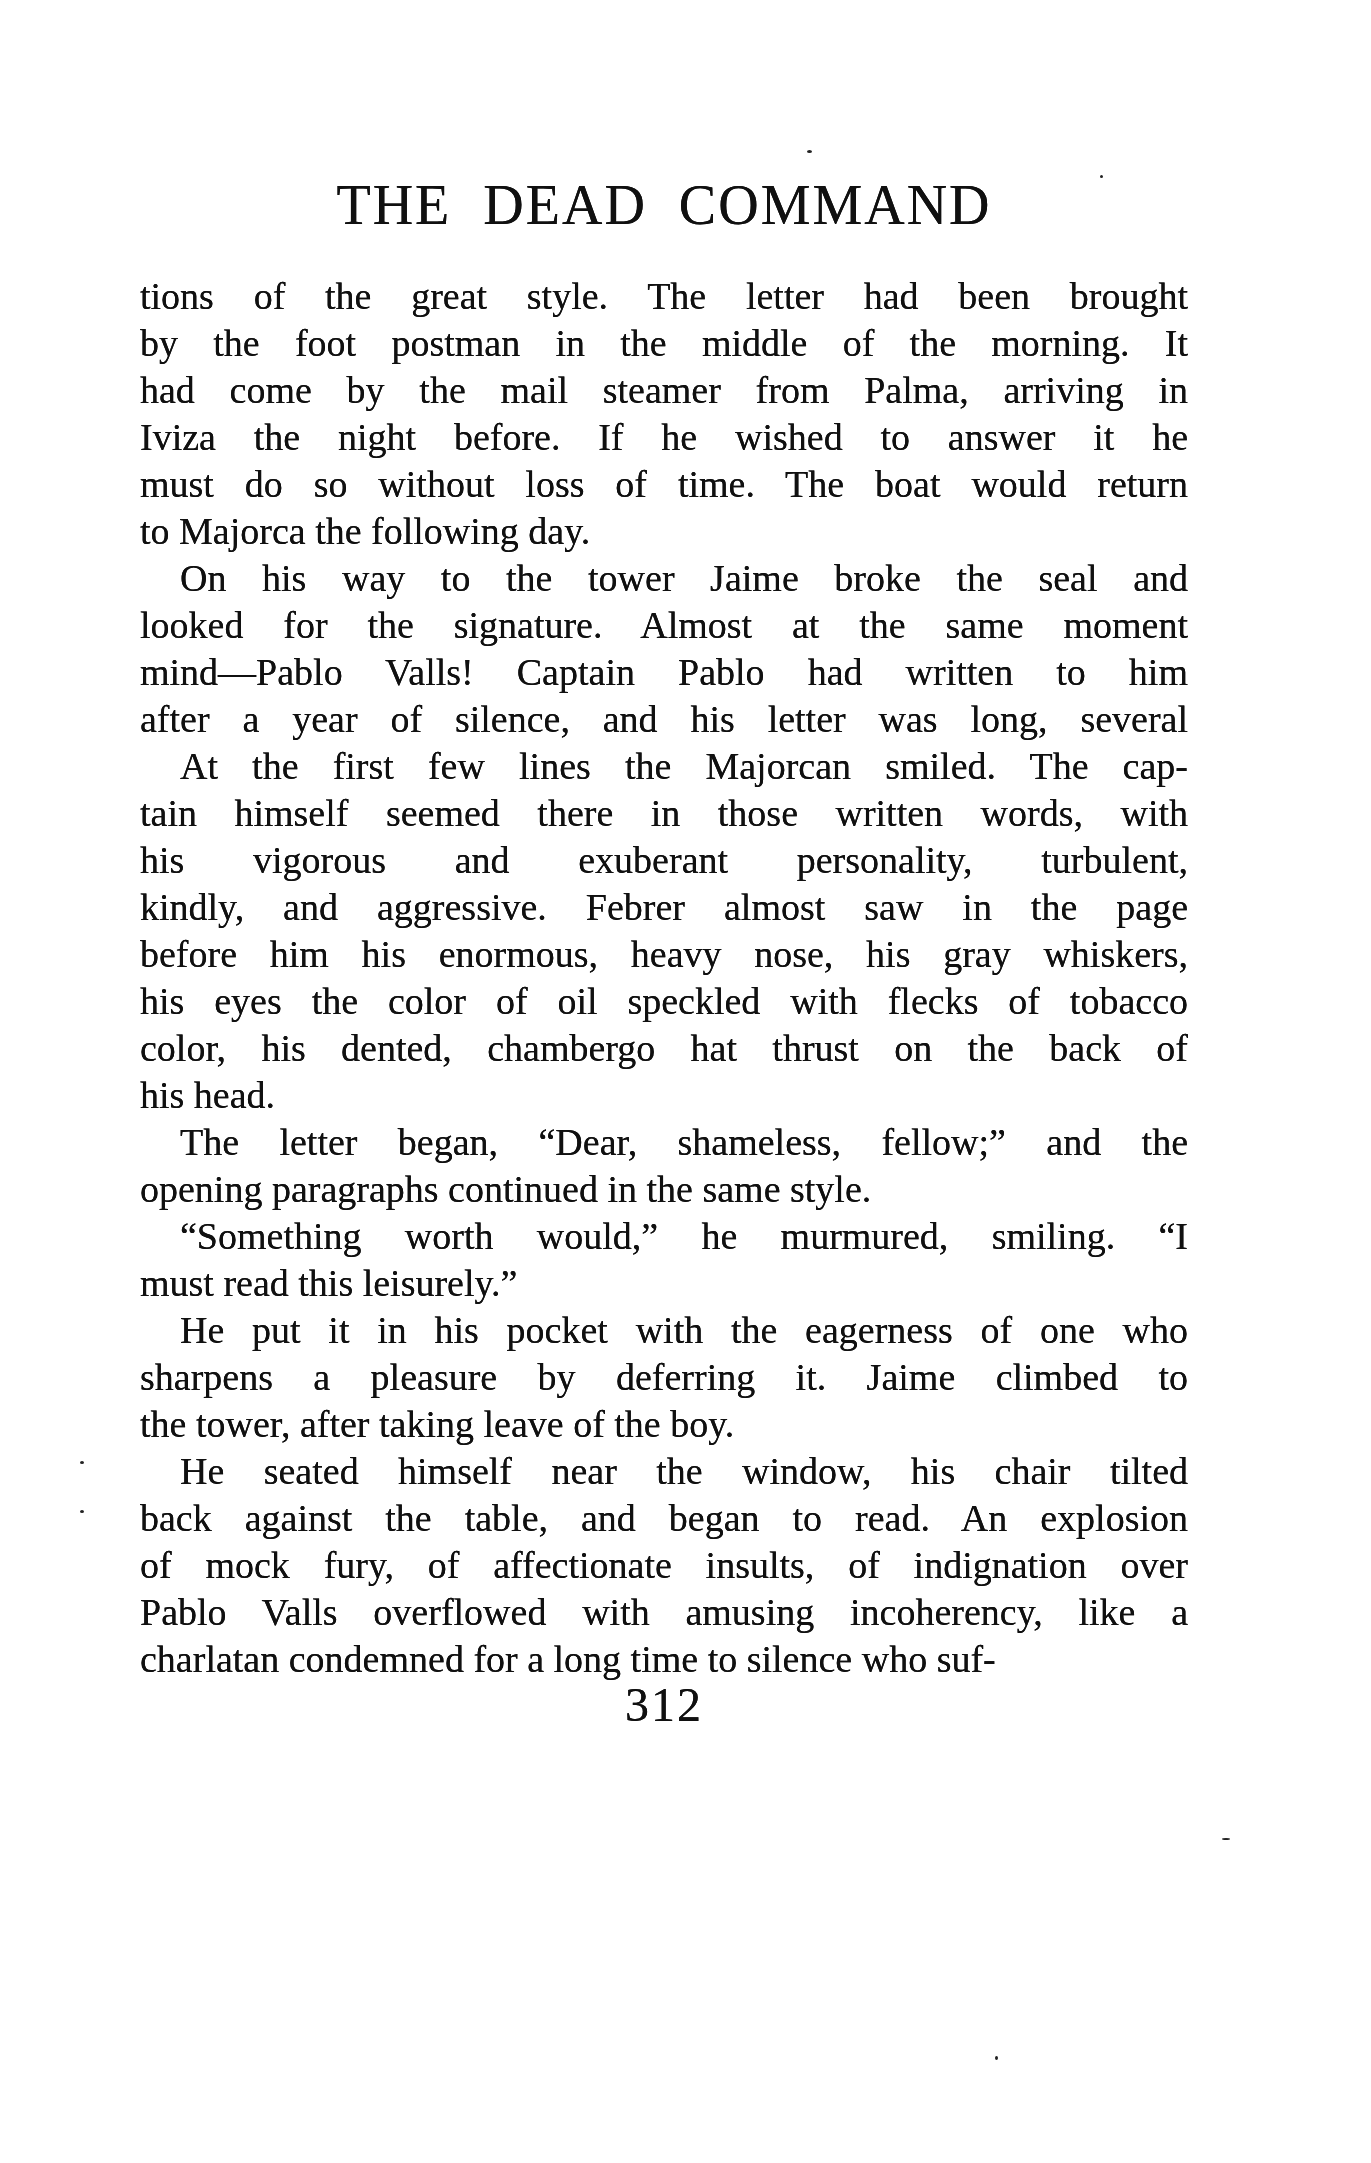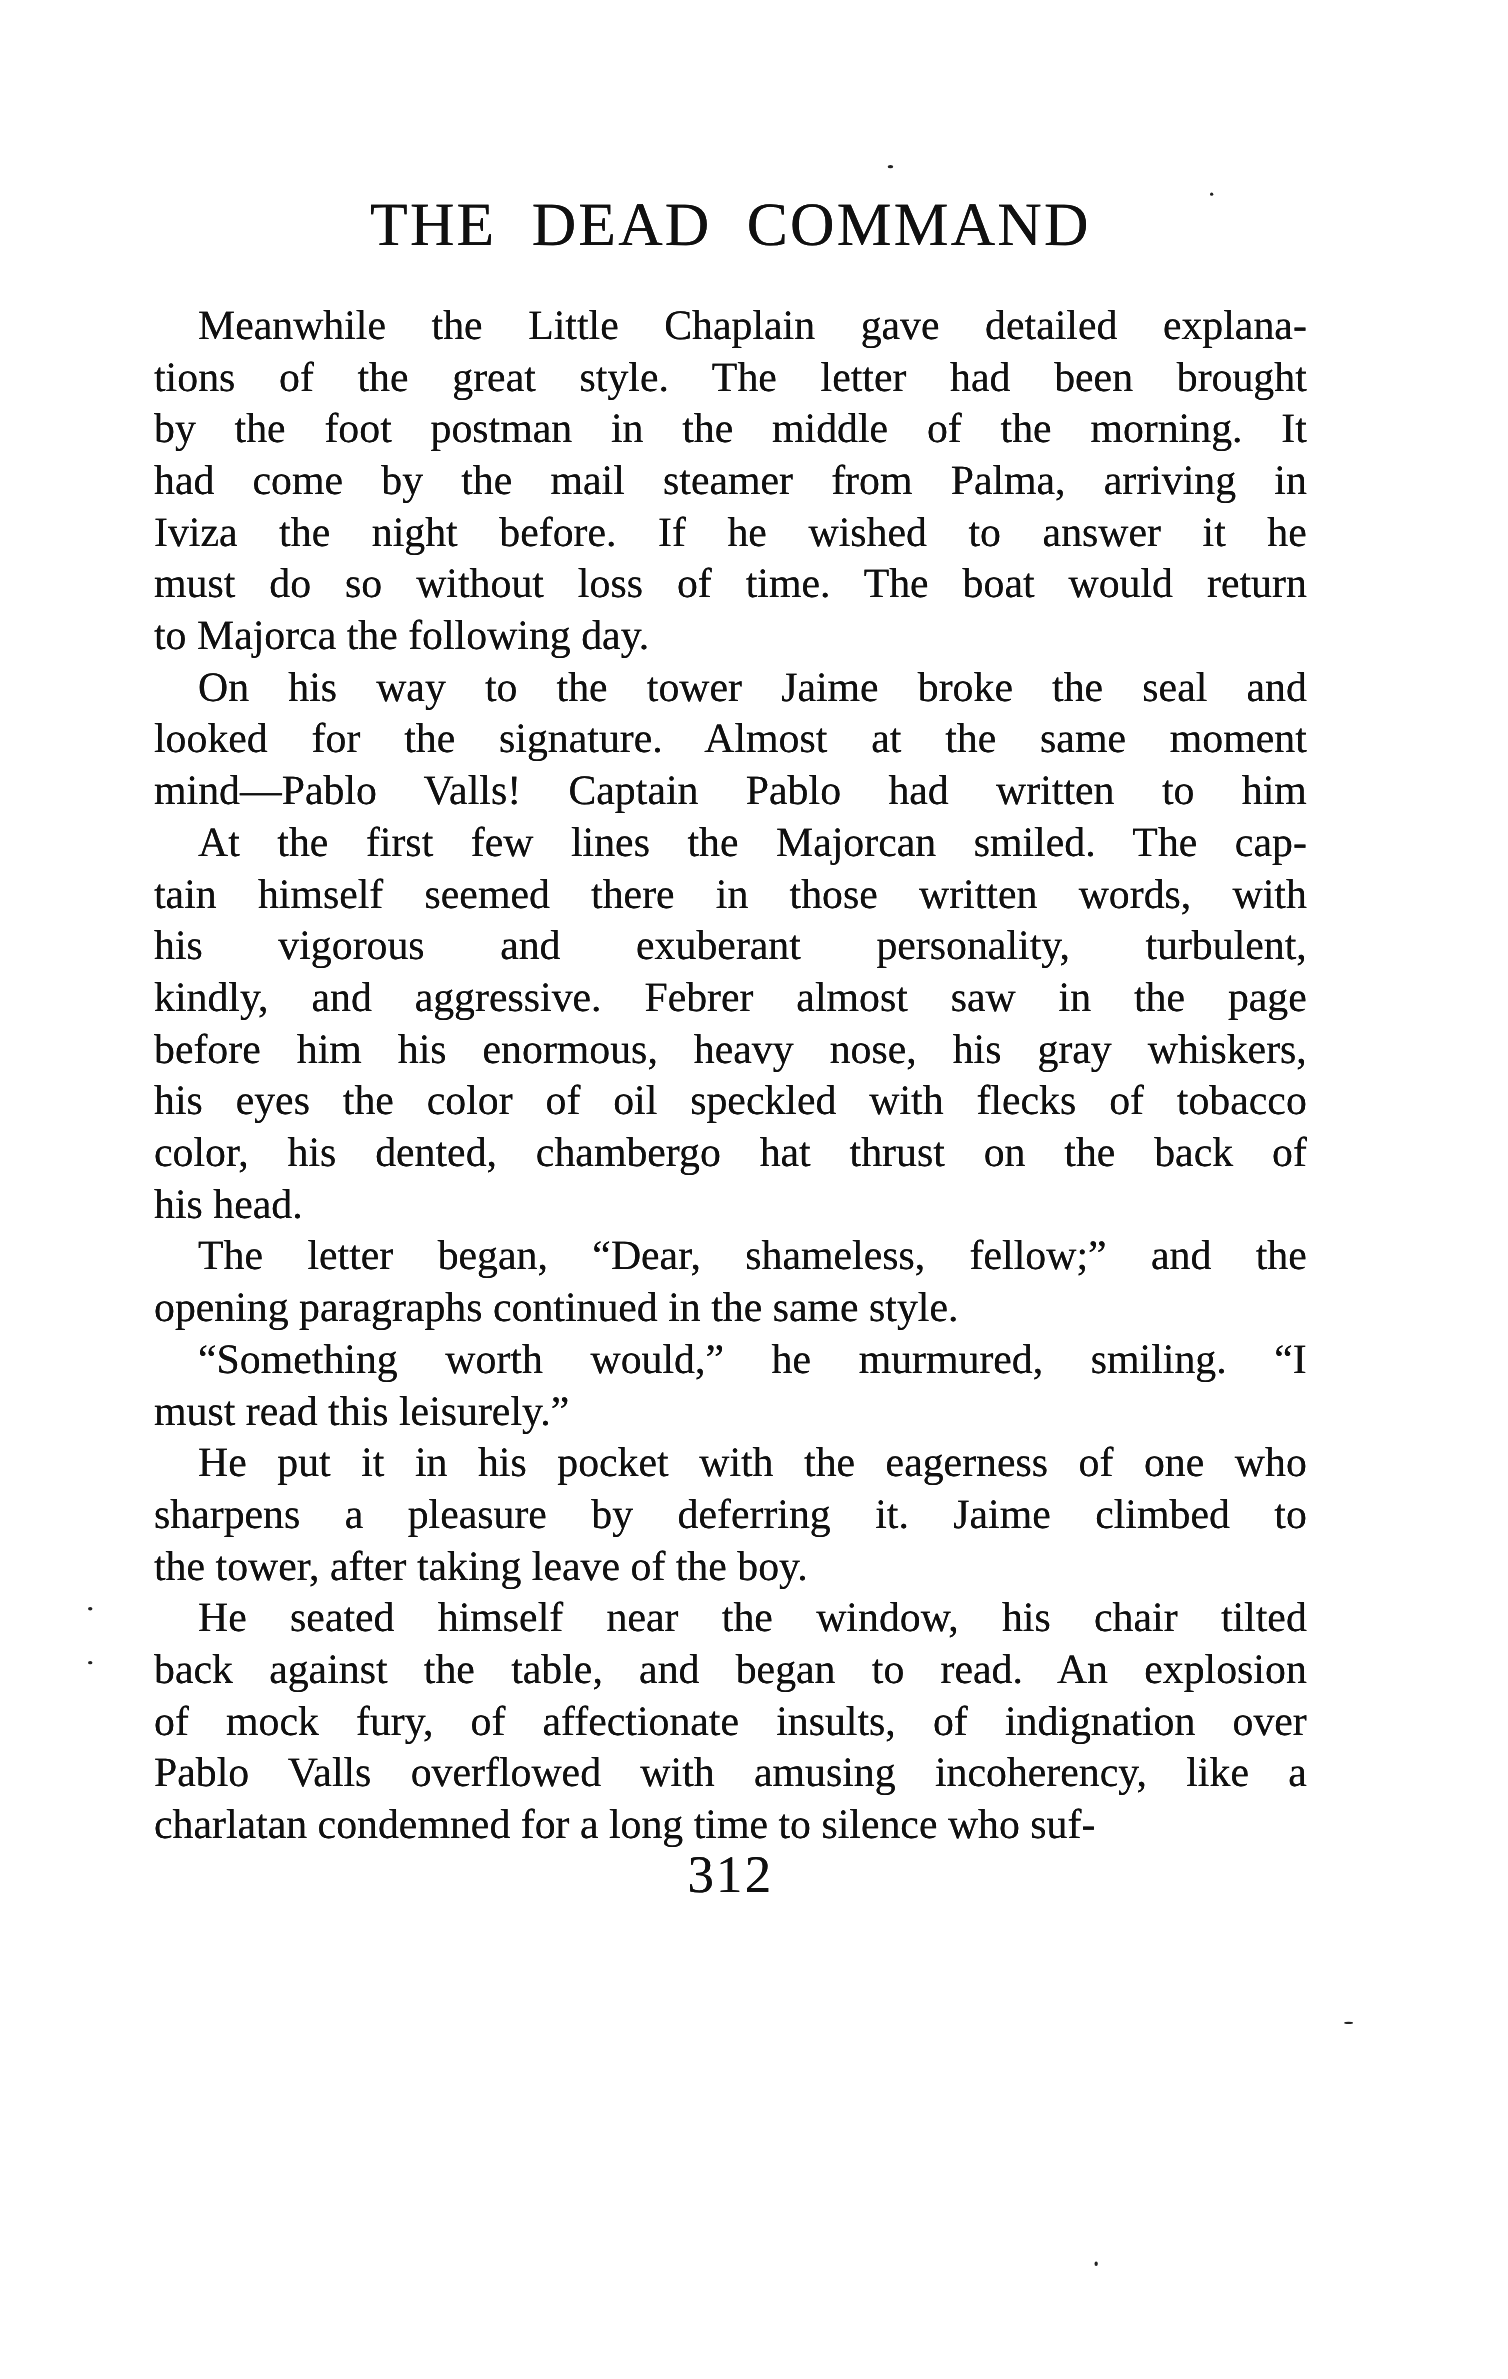--- a/index.html
+++ b/index.html
@@ -65,32 +65,32 @@
 </style>
 </head>
 <body>
 
 <div class="page">
   <div class="column">
     <div class="title">THE DEAD COMMAND</div>
 
     <div class="body-text" id="body-text">
         <div class="paragraph">
-          <div class="line indent">Meanwhile the Little Chaplain gave detailed explana-</div>
           <div class="line">tions of the great style.  The letter had been brought</div>
           <div class="line">by the foot postman in the middle of the morning.  It</div>
           <div class="line">had come by the mail steamer from Palma, arriving in</div>
           <div class="line">Iviza the night before.  If he wished to answer it he</div>
           <div class="line">must do so without loss of time.  The boat would return</div>
           <div class="line para-end">to Majorca the following day.</div>
         </div>
         <div class="paragraph">
           <div class="line indent">On his way to the tower Jaime broke the seal and</div>
           <div class="line">looked for the signature.  Almost at the same moment</div>
           <div class="line">mind—Pablo Valls!  Captain Pablo had written to him</div>
+          <div class="line">after a year of silence, and his letter was long, several</div>
         </div>
         <div class="paragraph">
           <div class="line indent">At the first few lines the Majorcan smiled.  The cap-</div>
           <div class="line">tain himself seemed there in those written words, with</div>
           <div class="line">his vigorous and exuberant personality, turbulent,</div>
           <div class="line">kindly, and aggressive.  Febrer almost saw in the page</div>
           <div class="line">before him his enormous, heavy nose, his gray whiskers,</div>
           <div class="line">his eyes the color of oil speckled with flecks of tobacco</div>
           <div class="line">color, his dented, chambergo hat thrust on the back of</div>
           <div class="line para-end">his head.</div>

